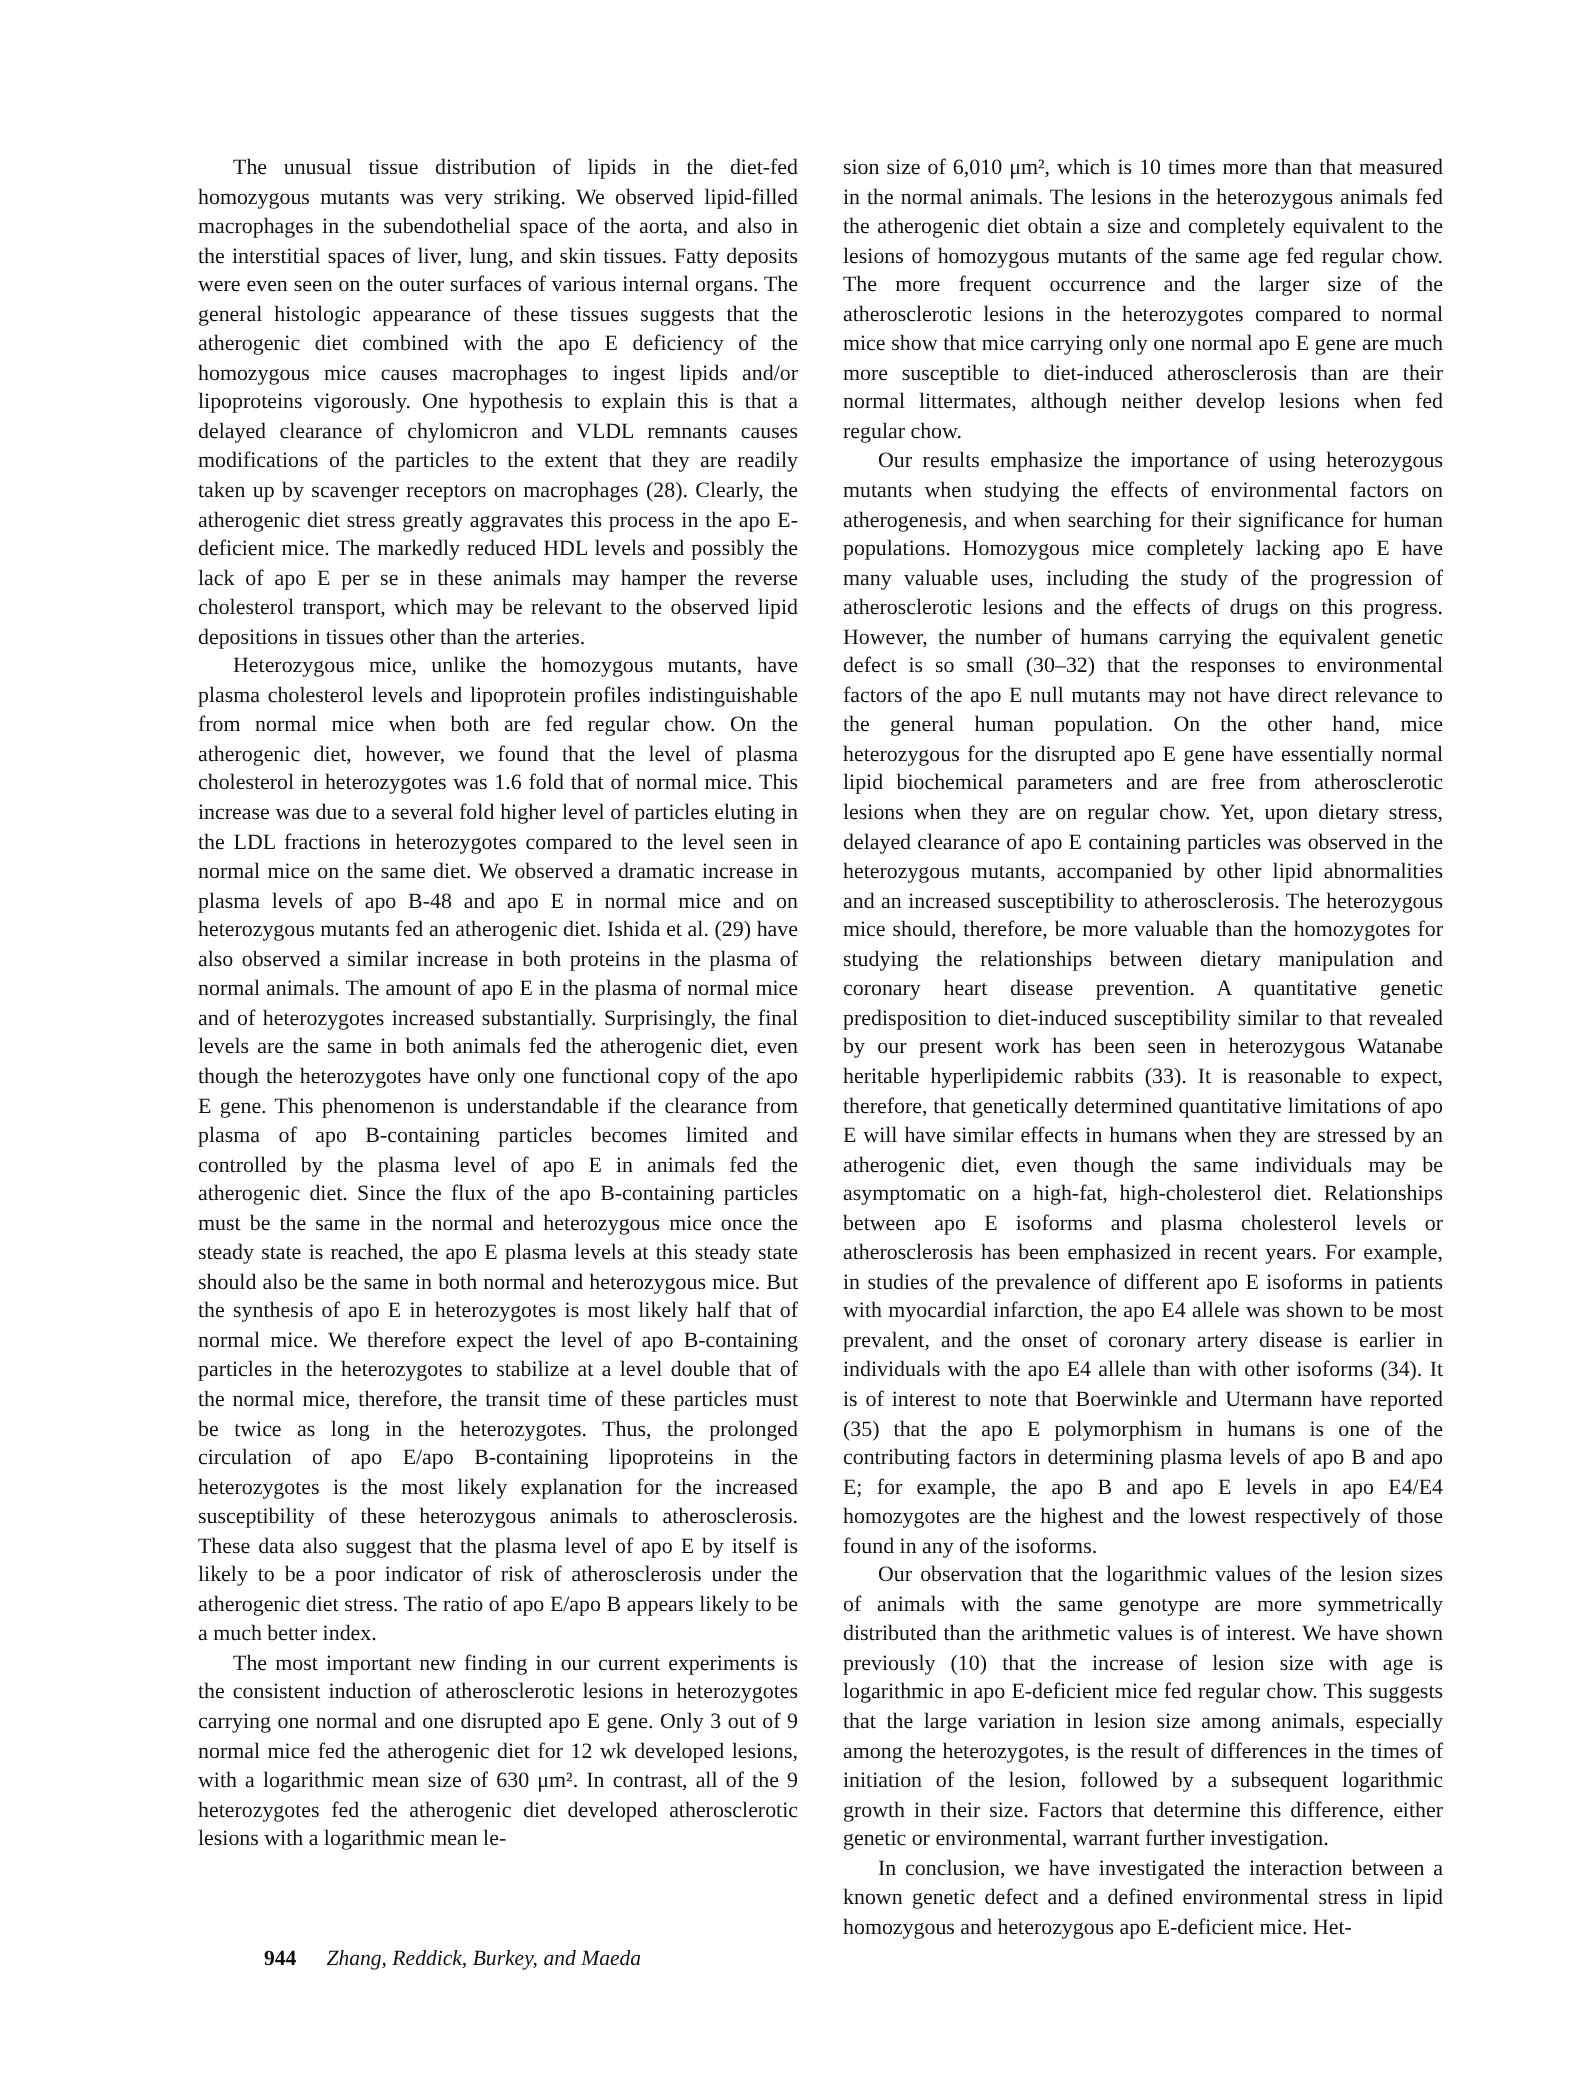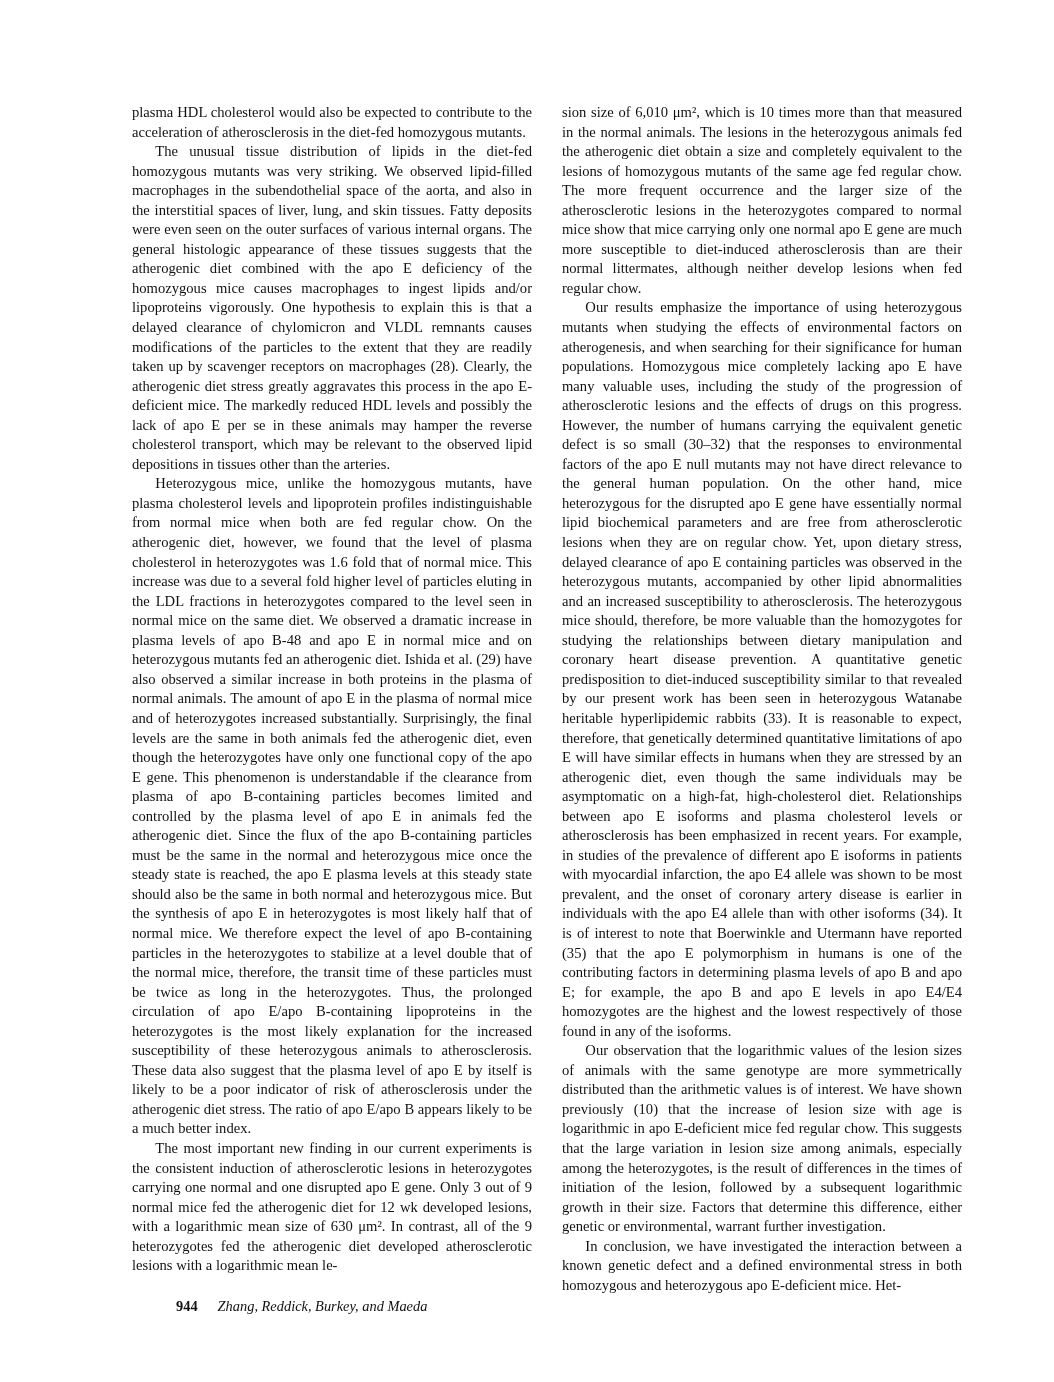--- a/index.html
+++ b/index.html
@@ -53,28 +53,27 @@
   .authors {
     font-style: italic;
   }
 </style>
 </head>
 <body>
 
 <div class="page">
   <div class="columns">
     <div class="column" id="left-col">
-        <p class="para">plasma HDL cholesterol would also be expected to contribute to the acceleration of atherosclerosis in the diet-fed homozygous mutants.</p>
         <p class="para indent">The unusual tissue distribution of lipids in the diet-fed homozygous mutants was very striking. We observed lipid-filled macrophages in the subendothelial space of the aorta, and also in the interstitial spaces of liver, lung, and skin tissues. Fatty deposits were even seen on the outer surfaces of various internal organs. The general histologic appearance of these tissues suggests that the atherogenic diet combined with the apo E deficiency of the homozygous mice causes macrophages to ingest lipids and/or lipoproteins vigorously. One hypothesis to explain this is that a delayed clearance of chylomicron and VLDL remnants causes modifications of the particles to the extent that they are readily taken up by scavenger receptors on macrophages (28). Clearly, the atherogenic diet stress greatly aggravates this process in the apo E-deficient mice. The markedly reduced HDL levels and possibly the lack of apo E per se in these animals may hamper the reverse cholesterol transport, which may be relevant to the observed lipid depositions in tissues other than the arteries.</p>
         <p class="para indent">Heterozygous mice, unlike the homozygous mutants, have plasma cholesterol levels and lipoprotein profiles indistinguishable from normal mice when both are fed regular chow. On the atherogenic diet, however, we found that the level of plasma cholesterol in heterozygotes was 1.6 fold that of normal mice. This increase was due to a several fold higher level of particles eluting in the LDL fractions in heterozygotes compared to the level seen in normal mice on the same diet. We observed a dramatic increase in plasma levels of apo B-48 and apo E in normal mice and on heterozygous mutants fed an atherogenic diet. Ishida et al. (29) have also observed a similar increase in both proteins in the plasma of normal animals. The amount of apo E in the plasma of normal mice and of heterozygotes increased substantially. Surprisingly, the final levels are the same in both animals fed the atherogenic diet, even though the heterozygotes have only one functional copy of the apo E gene. This phenomenon is understandable if the clearance from plasma of apo B-containing particles becomes limited and controlled by the plasma level of apo E in animals fed the atherogenic diet. Since the flux of the apo B-containing particles must be the same in the normal and heterozygous mice once the steady state is reached, the apo E plasma levels at this steady state should also be the same in both normal and heterozygous mice. But the synthesis of apo E in heterozygotes is most likely half that of normal mice. We therefore expect the level of apo B-containing particles in the heterozygotes to stabilize at a level double that of the normal mice, therefore, the transit time of these particles must be twice as long in the heterozygotes. Thus, the prolonged circulation of apo E/apo B-containing lipoproteins in the heterozygotes is the most likely explanation for the increased susceptibility of these heterozygous animals to atherosclerosis. These data also suggest that the plasma level of apo E by itself is likely to be a poor indicator of risk of atherosclerosis under the atherogenic diet stress. The ratio of apo E/apo B appears likely to be a much better index.</p>
         <p class="para indent">The most important new finding in our current experiments is the consistent induction of atherosclerotic lesions in heterozygotes carrying one normal and one disrupted apo E gene. Only 3 out of 9 normal mice fed the atherogenic diet for 12 wk developed lesions, with a logarithmic mean size of 630 μm². In contrast, all of the 9 heterozygotes fed the atherogenic diet developed atherosclerotic lesions with a logarithmic mean le-</p>
       </div>
     <div class="column" id="right-col">
         <p class="para">sion size of 6,010 μm², which is 10 times more than that measured in the normal animals. The lesions in the heterozygous animals fed the atherogenic diet obtain a size and completely equivalent to the lesions of homozygous mutants of the same age fed regular chow. The more frequent occurrence and the larger size of the atherosclerotic lesions in the heterozygotes compared to normal mice show that mice carrying only one normal apo E gene are much more susceptible to diet-induced atherosclerosis than are their normal littermates, although neither develop lesions when fed regular chow.</p>
         <p class="para indent">Our results emphasize the importance of using heterozygous mutants when studying the effects of environmental factors on atherogenesis, and when searching for their significance for human populations. Homozygous mice completely lacking apo E have many valuable uses, including the study of the progression of atherosclerotic lesions and the effects of drugs on this progress. However, the number of humans carrying the equivalent genetic defect is so small (30–32) that the responses to environmental factors of the apo E null mutants may not have direct relevance to the general human population. On the other hand, mice heterozygous for the disrupted apo E gene have essentially normal lipid biochemical parameters and are free from atherosclerotic lesions when they are on regular chow. Yet, upon dietary stress, delayed clearance of apo E containing particles was observed in the heterozygous mutants, accompanied by other lipid abnormalities and an increased susceptibility to atherosclerosis. The heterozygous mice should, therefore, be more valuable than the homozygotes for studying the relationships between dietary manipulation and coronary heart disease prevention. A quantitative genetic predisposition to diet-induced susceptibility similar to that revealed by our present work has been seen in heterozygous Watanabe heritable hyperlipidemic rabbits (33). It is reasonable to expect, therefore, that genetically determined quantitative limitations of apo E will have similar effects in humans when they are stressed by an atherogenic diet, even though the same individuals may be asymptomatic on a high-fat, high-cholesterol diet. Relationships between apo E isoforms and plasma cholesterol levels or atherosclerosis has been emphasized in recent years. For example, in studies of the prevalence of different apo E isoforms in patients with myocardial infarction, the apo E4 allele was shown to be most prevalent, and the onset of coronary artery disease is earlier in individuals with the apo E4 allele than with other isoforms (34). It is of interest to note that Boerwinkle and Utermann have reported (35) that the apo E polymorphism in humans is one of the contributing factors in determining plasma levels of apo B and apo E; for example, the apo B and apo E levels in apo E4/E4 homozygotes are the highest and the lowest respectively of those found in any of the isoforms.</p>
         <p class="para indent">Our observation that the logarithmic values of the lesion sizes of animals with the same genotype are more symmetrically distributed than the arithmetic values is of interest. We have shown previously (10) that the increase of lesion size with age is logarithmic in apo E-deficient mice fed regular chow. This suggests that the large variation in lesion size among animals, especially among the heterozygotes, is the result of differences in the times of initiation of the lesion, followed by a subsequent logarithmic growth in their size. Factors that determine this difference, either genetic or environmental, warrant further investigation.</p>
-        <p class="para indent">In conclusion, we have investigated the interaction between a known genetic defect and a defined environmental stress in both homozygous and heterozygous apo E-deficient mice. Het-</p>
+        <p class="para indent">In conclusion, we have investigated the interaction between a known genetic defect and a defined environmental stress in lipid homozygous and heterozygous apo E-deficient mice. Het-</p>
       </div>
   </div>
   <div class="footer">
     <span class="page-number">944</span><span class="authors">Zhang, Reddick, Burkey, and Maeda</span>
   </div>
 </div>
 
 </body></html>

